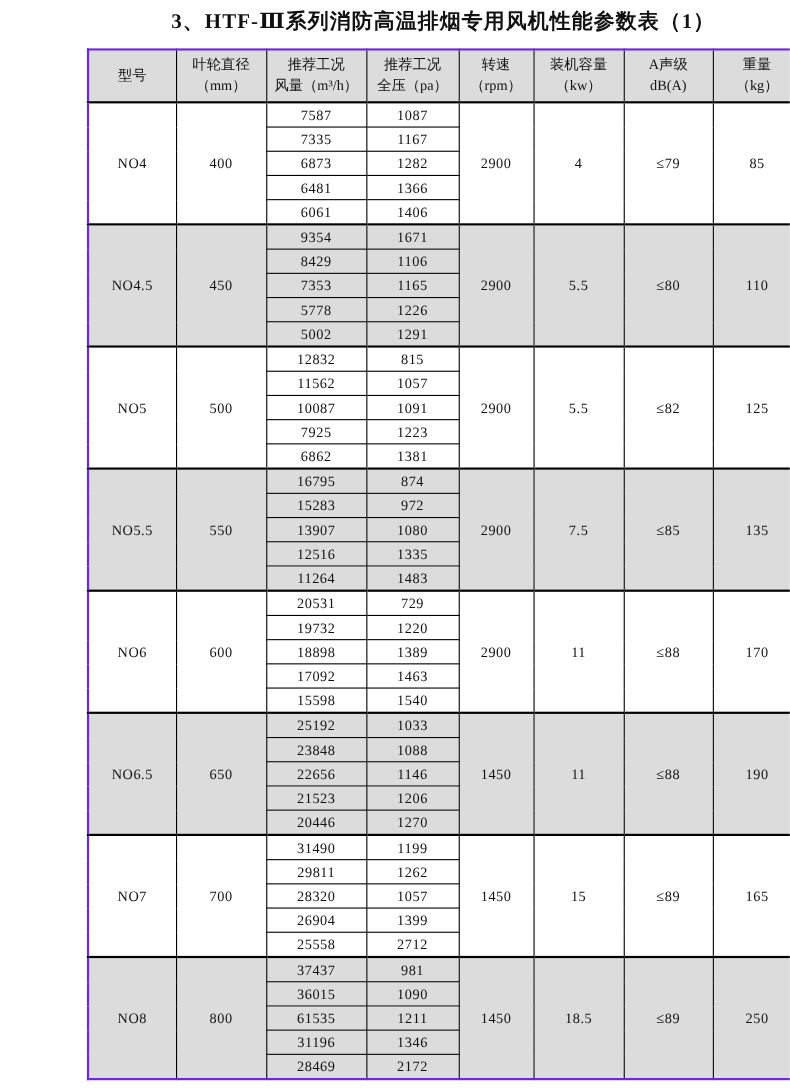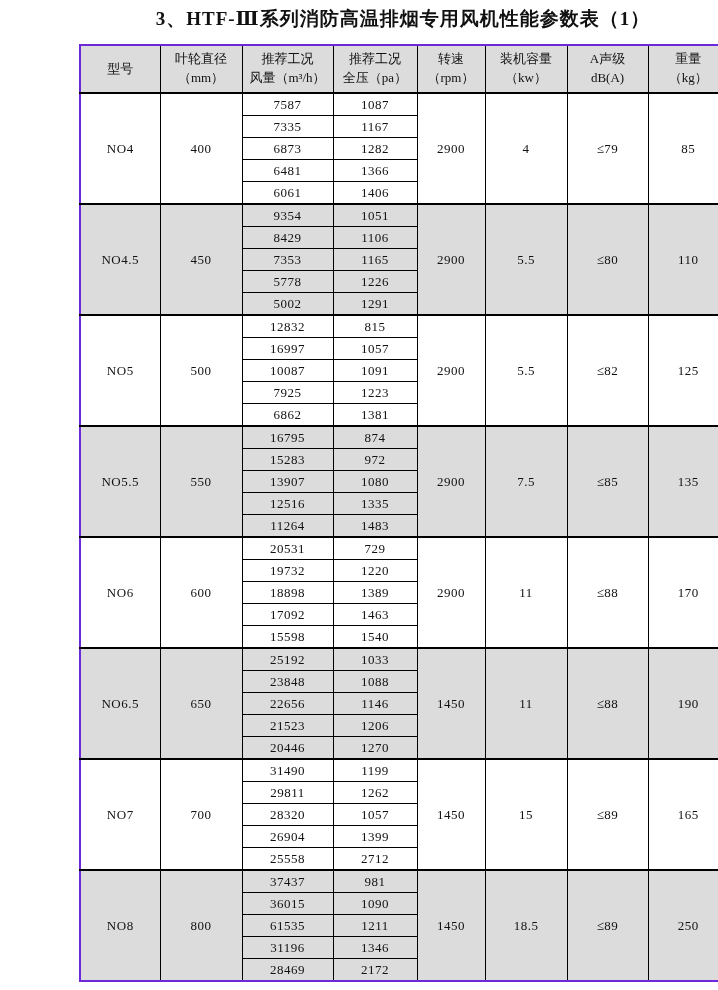--- a/index.html
+++ b/index.html
@@ -141,21 +141,21 @@
           <td>1366</td>
         </tr>
         <tr>
           <td>6061</td>
           <td>1406</td>
         </tr>
         <tr class="group-start gray">
           <td rowspan="5">NO4.5</td>
           <td rowspan="5">450</td>
           <td>9354</td>
-          <td>1051</td>
+          <td>1671</td>
           <td rowspan="5">2900</td>
           <td rowspan="5">5.5</td>
           <td rowspan="5">≤80</td>
           <td rowspan="5">110</td>
         </tr>
         <tr class="gray">
           <td>8429</td>
           <td>1106</td>
         </tr>
         <tr class="gray">
@@ -174,21 +174,21 @@
           <td rowspan="5">NO5</td>
           <td rowspan="5">500</td>
           <td>12832</td>
           <td>815</td>
           <td rowspan="5">2900</td>
           <td rowspan="5">5.5</td>
           <td rowspan="5">≤82</td>
           <td rowspan="5">125</td>
         </tr>
         <tr>
-          <td>16997</td>
+          <td>11562</td>
           <td>1057</td>
         </tr>
         <tr>
           <td>10087</td>
           <td>1091</td>
         </tr>
         <tr>
           <td>7925</td>
           <td>1223</td>
         </tr>

